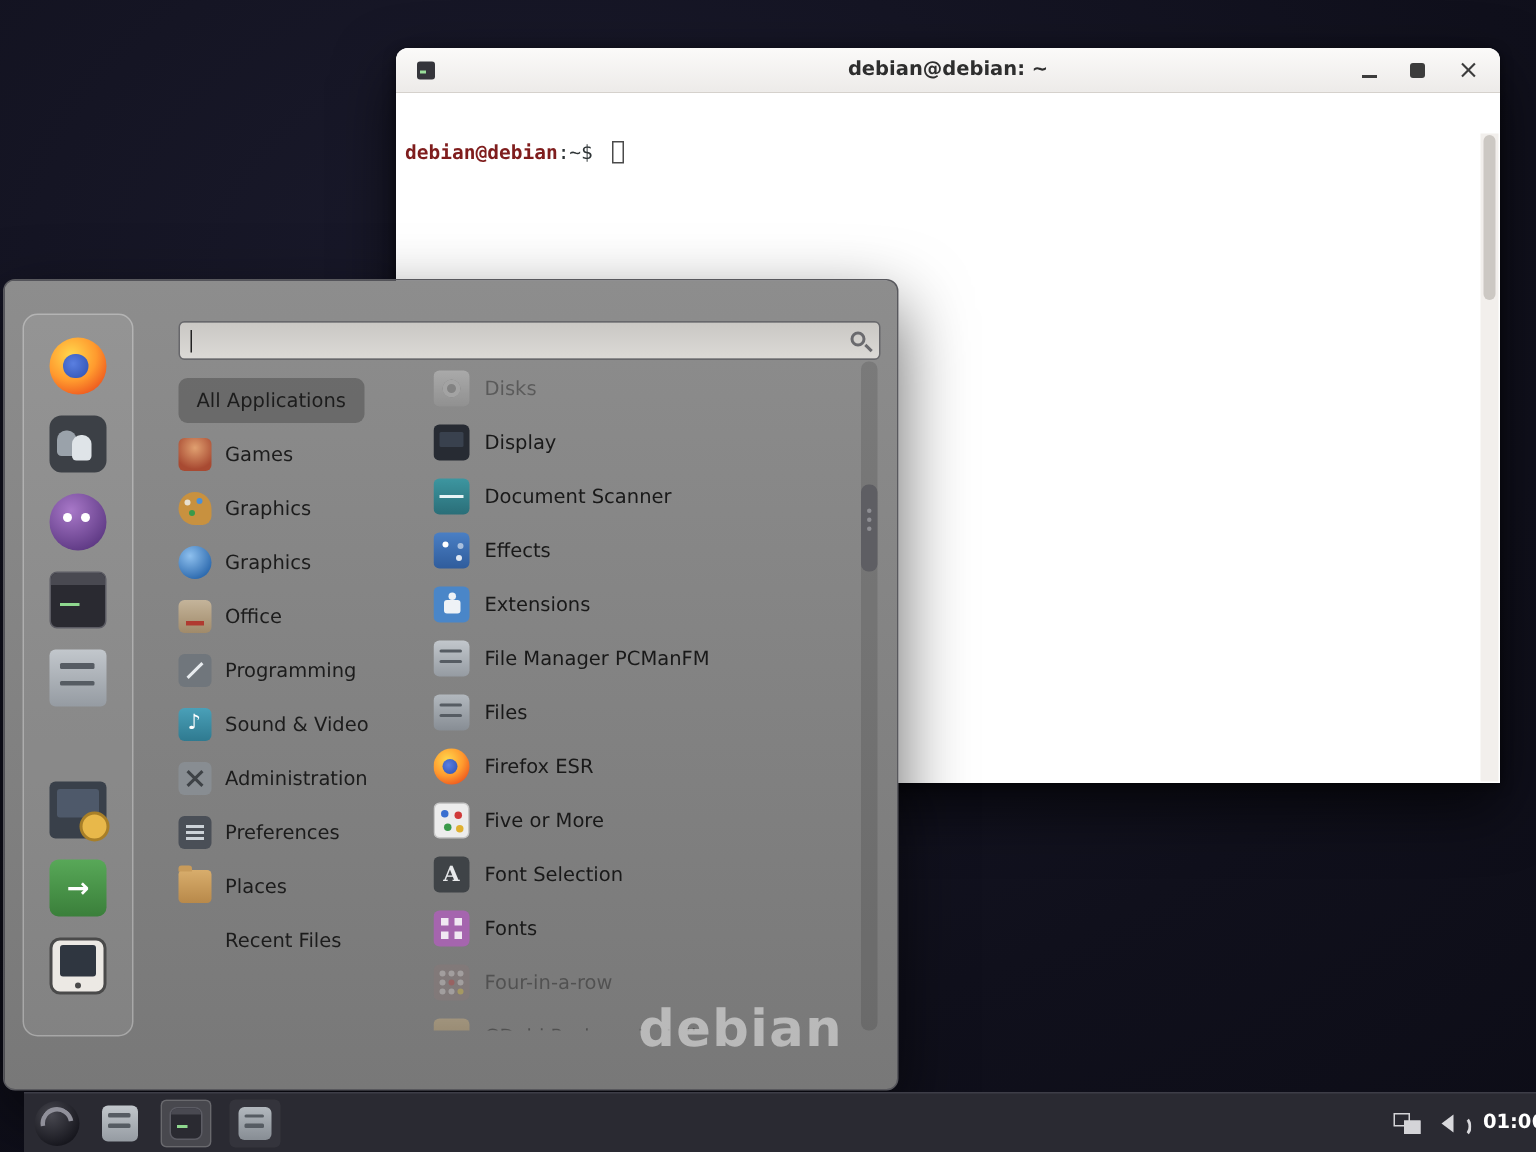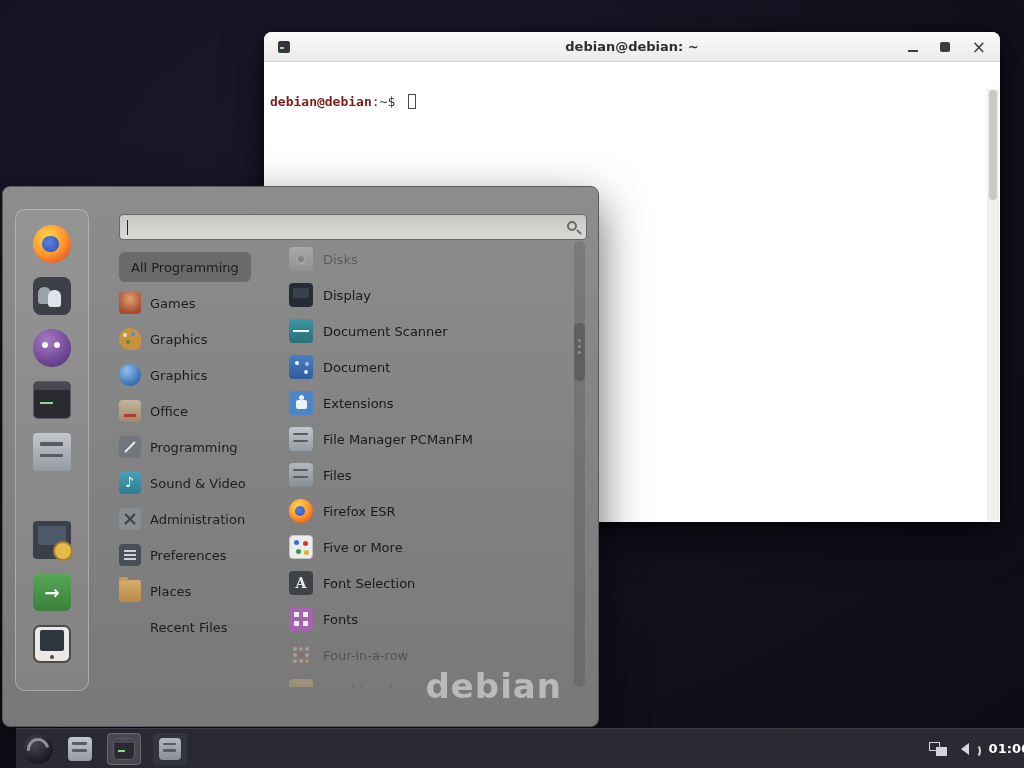--- a/index.html
+++ b/index.html
@@ -275,21 +275,21 @@
     </div>
 
     <div class="search-box">
       <span class="search-caret"></span>
       <input type="text" placeholder="" style="">
       <span class="search-glass"></span>
     </div>
 
     <div class="categories">
       <div class="cat-item selected">
-        <span>All Programming</span>
+        <span>All Applications</span>
       </div>
       <div class="cat-item">
         <span class="cat-icon" data-icon="games-icon"></span>
         <span>Games</span>
       </div>
       <div class="cat-item">
         <span class="cat-icon" data-icon="graphics-icon"></span>
         <span>Graphics</span>
       </div>
       <div class="cat-item">
@@ -334,21 +334,21 @@
       <div class="app-item">
         <span class="app-icon" data-icon="display-icon"></span>
         <span>Display</span>
       </div>
       <div class="app-item">
         <span class="app-icon" data-icon="document-scanner-icon"></span>
         <span>Document Scanner</span>
       </div>
       <div class="app-item">
         <span class="app-icon" data-icon="effects-icon"></span>
-        <span>Document</span>
+        <span>Effects</span>
       </div>
       <div class="app-item">
         <span class="app-icon" data-icon="extensions-icon"></span>
         <span>Extensions</span>
       </div>
       <div class="app-item">
         <span class="app-icon" data-icon="file-manager-icon"></span>
         <span>File Manager PCManFM</span>
       </div>
       <div class="app-item">

